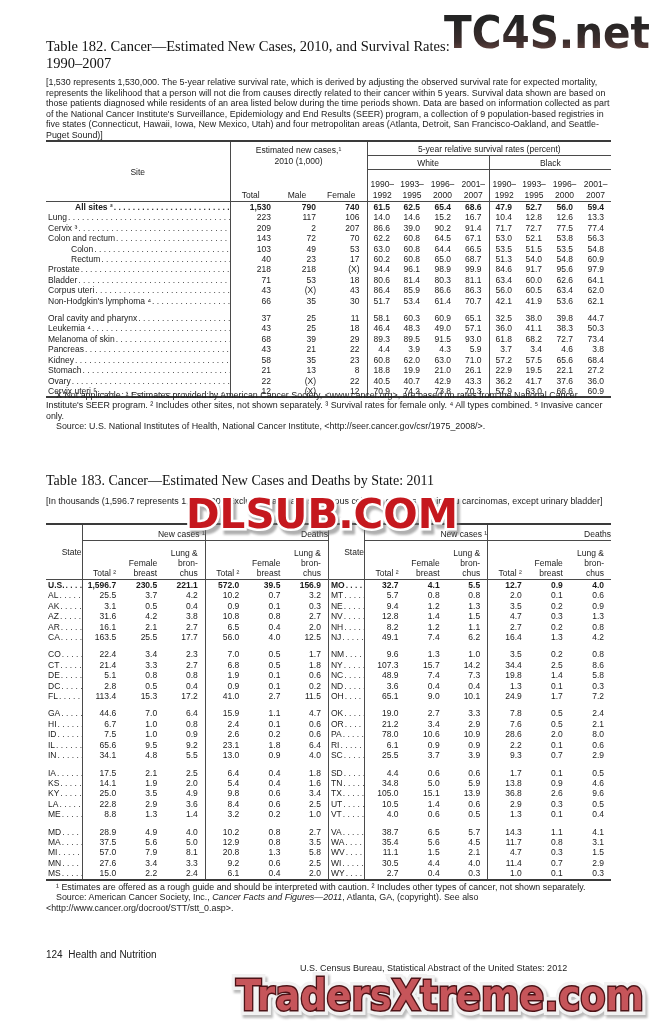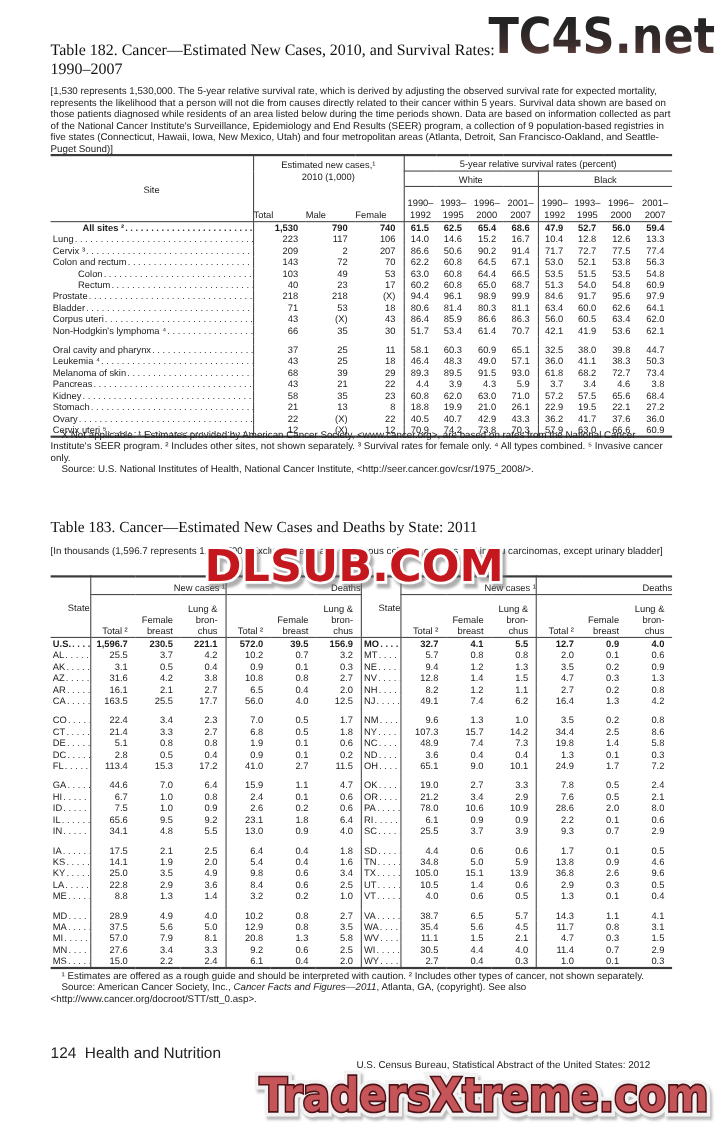--- a/index.html
+++ b/index.html
@@ -29,34 +29,34 @@
   td.lab-cell .lbl{white-space:nowrap;padding-left:2px;}
   td.lab-cell .dots{flex:1;overflow:hidden;white-space:nowrap;color:#333;margin-left:1px;}
   td.lab-cell .dots::before{content:" . . . . . . . . . . . . . . . . . . . . . . . . . . . . . . . . . . . .";}
 
   
   .t182 thead .h-site{text-align:center;vertical-align:middle;border-bottom:1px solid #4a4a4a;}
   .t182 thead .h-grp{text-align:center;vertical-align:middle;line-height:10.5px;height:26px;}
   .t182 thead .h-surv{text-align:center;height:13px;line-height:12px;}
   .t182 thead .h-race{text-align:center;height:13px;line-height:12px;}
   .t182 thead tr.r3 th{vertical-align:bottom;height:30px;line-height:10.5px;border-bottom:1px solid #4a4a4a;padding-bottom:1px;}
-  .t182 thead tr.r3 th.rt{text-align:left;padding-right:7px;}
+  .t182 thead tr.r3 th.rt{text-align:center;padding-right:7px;}
   .t182 thead tr.r3 th.yr{text-align:center;}
   .t182 td.lab-cell.i1 .lbl{padding-left:29px;}
   .t182 td.lab-cell.i2 .lbl{padding-left:8px;margin-left:17px;}
 
   
   .t183 thead .h-state{text-align:right;vertical-align:middle;border-bottom:1px solid #4a4a4a;}
   .t183 thead .h-grp{text-align:right;vertical-align:bottom;height:15px;line-height:12px;}
   .t183 thead tr.r2 th{vertical-align:bottom;text-align:right;padding-right:7px;height:37px;line-height:10px;border-bottom:1px solid #4a4a4a;padding-bottom:1px;}
   .t183 tr.b td:nth-child(7){font-weight:bold;}
 
   
-  .pageno{font-size:14px;color:#222;}
-  .census{font-size:9px;color:#222;margin-left:24px;}
+  .pageno{font-size:10px;color:#222;}
+  .census{font-size:9px;color:#222;}
 
   
   .wm{pointer-events:none;}
   svg text{font-family:"DejaVu Sans",sans-serif;font-weight:bold;}
   .wm-mid-svg{filter:drop-shadow(3px 4px 1px rgba(110,110,110,0.55));}
   .wm-bot-svg{filter:drop-shadow(2px 3px 1px rgba(120,120,120,0.5));}
 </style>
 </head>
 <body>
 
@@ -160,21 +160,21 @@
           <td class="lab-cell vr">
             <div class="wrap">
               <span class="lbl">Cervix ³</span>
               <span class="dots"></span>
             </div>
           </td>
           <td class="num">209</td>
           <td class="num">2</td>
           <td class="num vr">207</td>
           <td class="num">86.6</td>
-          <td class="num">50.6</td>
+          <td class="num">39.0</td>
           <td class="num">90.2</td>
           <td class="num vr">91.4</td>
           <td class="num">71.7</td>
           <td class="num">72.7</td>
           <td class="num">77.5</td>
           <td class="num">77.4</td>
         </tr>
         <tr>
           <td class="lab-cell vr">
             <div class="wrap">

